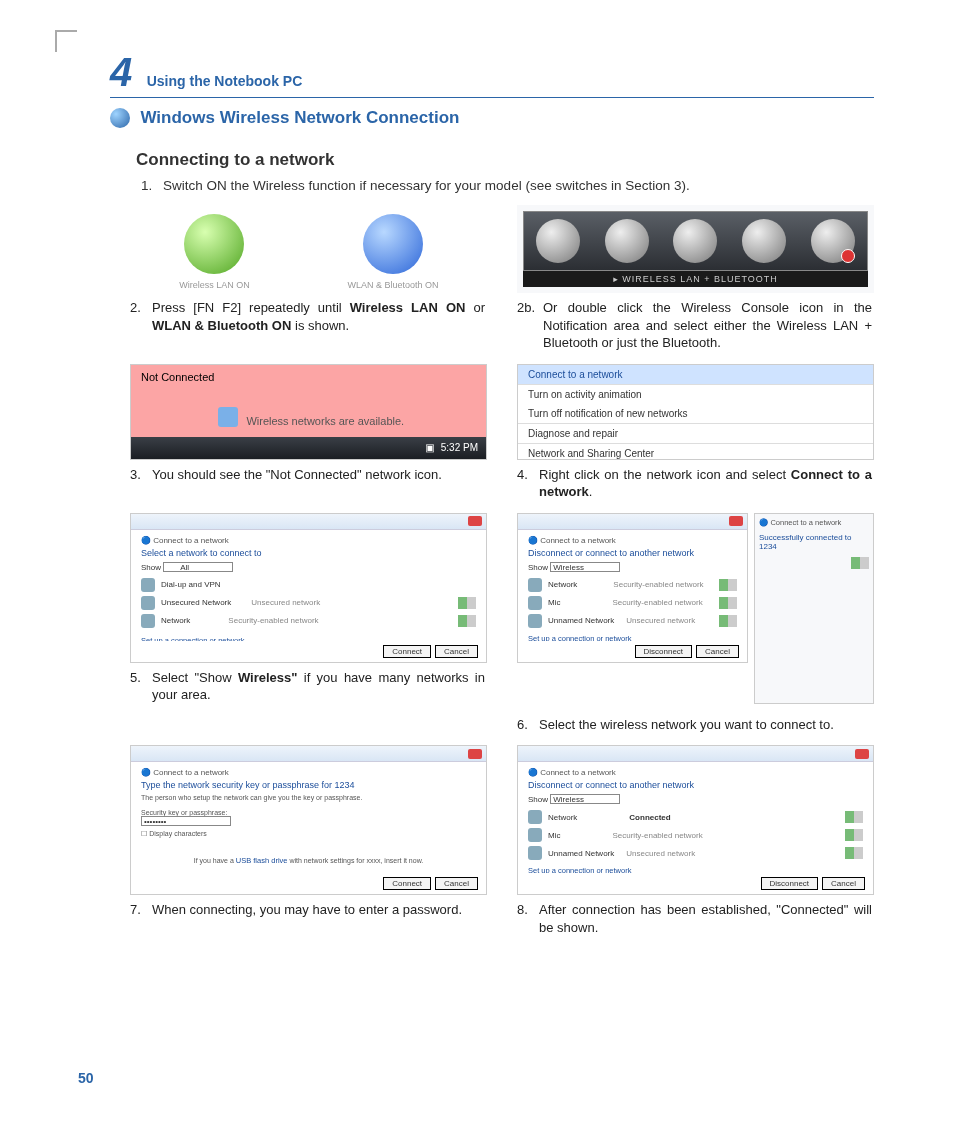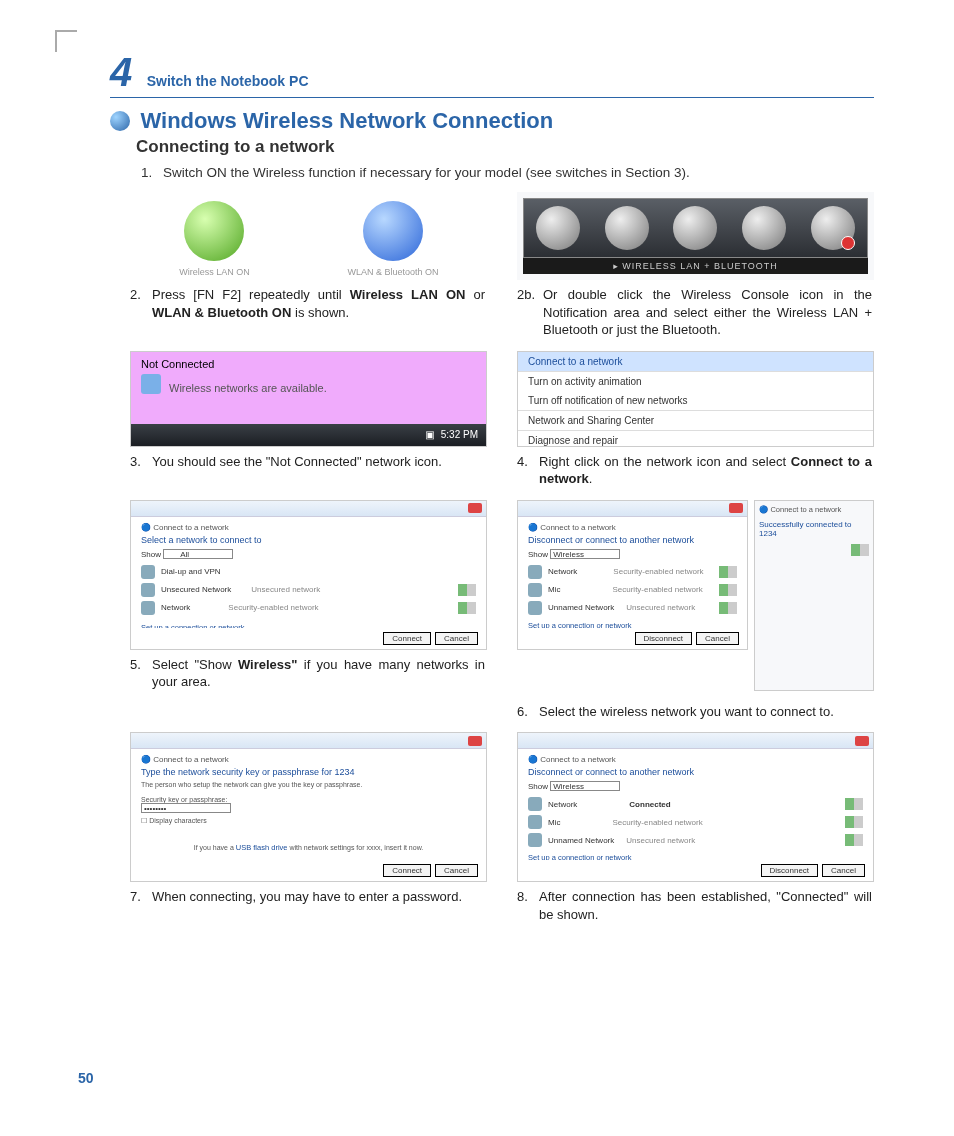--- a/index.html
+++ b/index.html
@@ -44,31 +44,31 @@
     margin: 2px 0 10px 0;
   }
   .globe-icon {
     display: inline-block; width: 20px; height: 20px;
     border-radius: 50%;
     background: radial-gradient(circle at 30% 30%, #9fd4ff, #2b65a8);
     vertical-align: middle;
     margin-right: 6px;
   }
   .h1 {
-    font-size: 22px;
+    font-size: 17px;
     font-weight: bold;
     color: #2b65a8;
     display: inline;
     vertical-align: middle;
   }
   .h2 {
     font-size: 17px;
     font-weight: bold;
     color: #333;
-    margin: 3px 0 8px 26px;
+    margin: 22px 0 8px 26px;
   }
   .step1 {
     font-size: 13.5px;
     color: #333;
     margin: 4px 0 12px 31px;
   }
   .cols {
     display: flex;
     gap: 30px;
     margin-left: 20px;
@@ -122,22 +122,22 @@
     width: 44px; height: 44px; border-radius: 50%;
     background: radial-gradient(circle at 35% 30%, #eee, #777);
   }
   .osd-ico.red::after{
     content:""; position:relative; display:block; left:30px; top:30px;
     width:12px; height:12px; border-radius:50%; background:#d33; border:1px solid #fff;
   }
   .osd-caption { font-size: 9px; color:#ccc; letter-spacing:1px; padding:3px 6px; background:#1a1a1a;}
   .win-balloon {
     padding: 6px 10px 10px 10px;
-    background: #f0abfc;
-    display:flex; flex-direction:column; gap:4px;
+    background: #fca5a5;
+    display:flex; flex-direction:row; gap:4px;
     border-bottom: 0;
   }
   .win-balloon .title { font-size: 11px; color:#000;}
   .win-balloon .row { display:flex; align-items:flex-end; gap:8px;}
   .mini-ico { width:20px; height:20px; background:#7ab0e8; border-radius:3px;}
   .taskbar {
     height: 22px;
     background: linear-gradient(#3a3f46, #1b1e23);
     color: #fff;
     font-size: 10px;
@@ -174,21 +174,21 @@
 </style>
 </head>
 <body>
 
 <div class="corner-tl"></div>
 
 <div class="page">
 
   <div>
     <span class="chapnum">4</span>
-    <span class="chaptitle">Switch the Notebook PC</span>
+    <span class="chaptitle">Using the Notebook PC</span>
     <div class="chap-underline"></div>
   </div>
 
   <div style="margin-top:6px;">
     <span class="globe-icon"></span>
     <span class="h1">Windows Wireless Network Connection</span>
   </div>
   <div class="h2">Connecting to a network</div>
 
   <div class="step1">
@@ -246,22 +246,22 @@
       <div class="caption">
         <span class="num">3.</span><span class="captxt">You should see the "Not Connected" network icon.</span>
       </div>
     </div>
     <div class="col">
       <div class="fig" style="height:96px; display:flex; flex-direction:column;">
         <div class="menu-list" style="flex:1;">
           <div class="hl">Connect to a network</div>
           <div class="sep">Turn on activity animation</div>
           <div>Turn off notification of new networks</div>
+          <div class="sep">Diagnose and repair</div>
           <div class="sep">Network and Sharing Center</div>
-          <div class="sep">Diagnose and repair</div>
         </div>
 
       </div>
       <div class="caption">
         <span class="num">4.</span><span class="captxt"><span>Right click on the network icon and select </span><b>Connect to a network</b><span>.</span></span>
       </div>
     </div>
   </div>
 
   <div class="cols">

